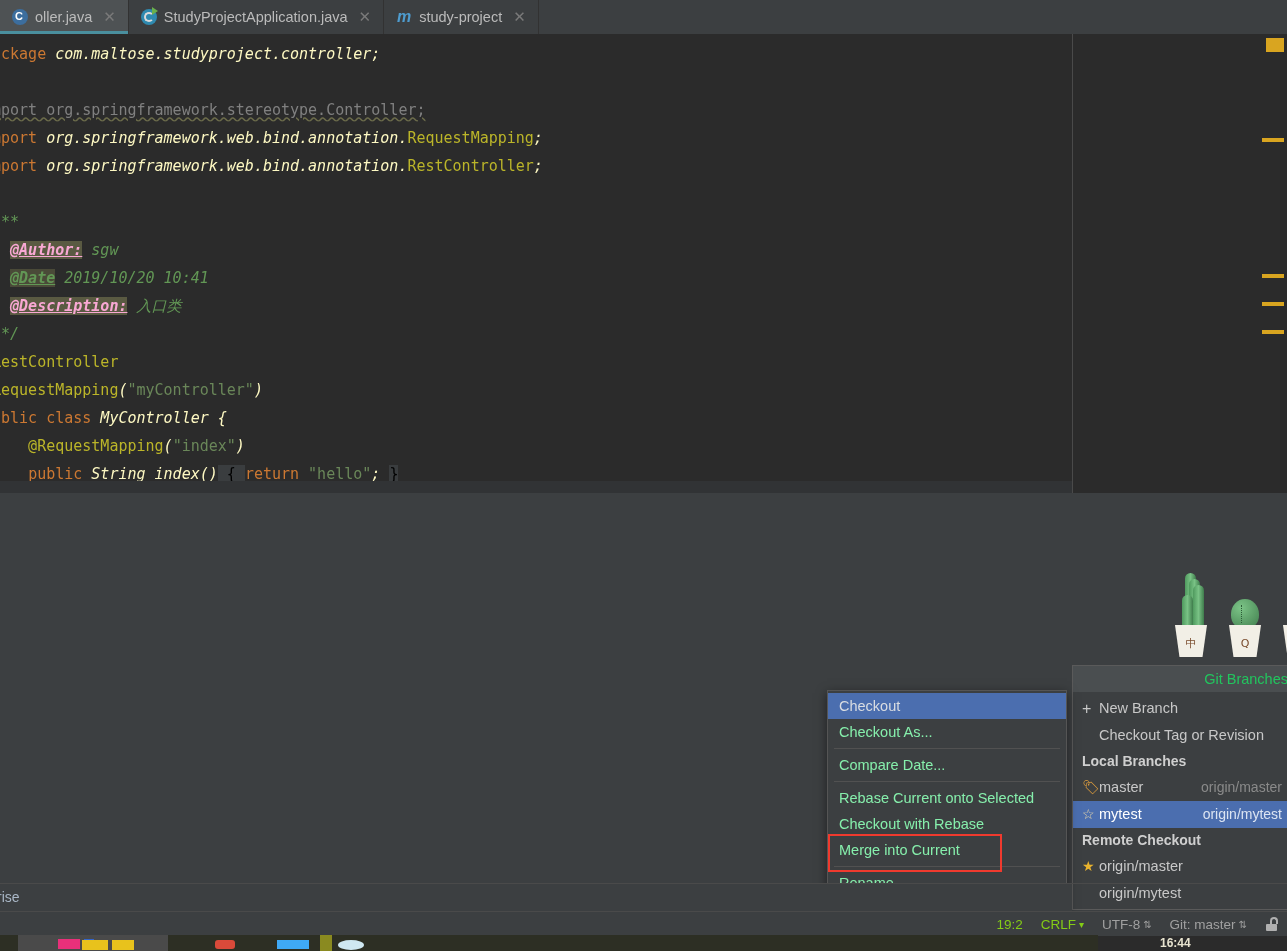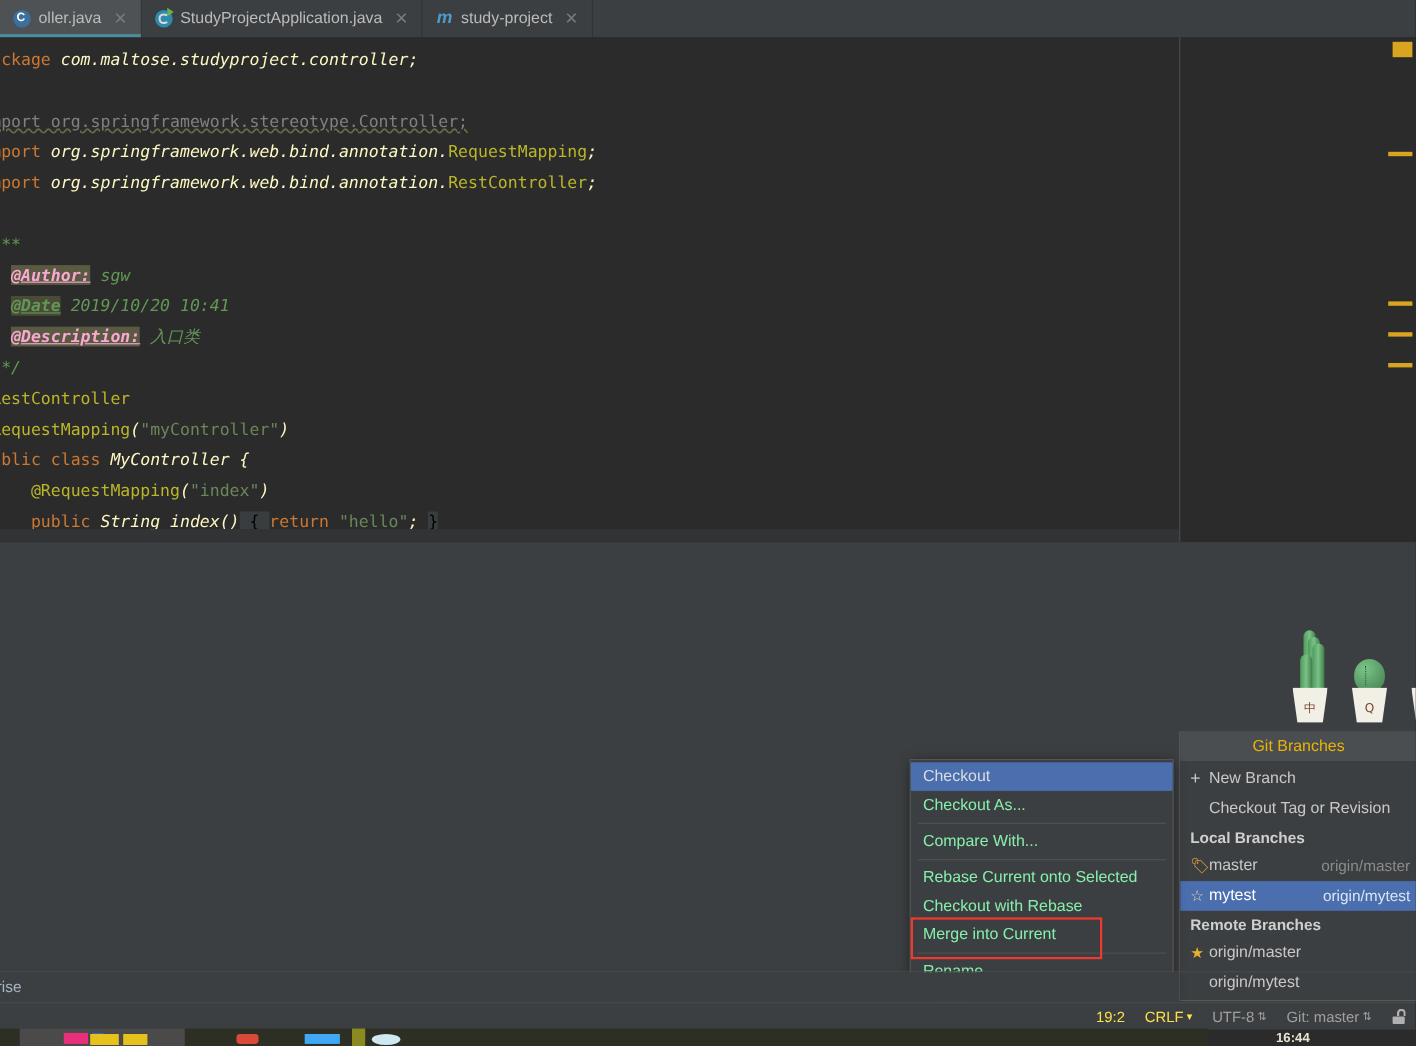--- a/index.html
+++ b/index.html
@@ -66,38 +66,38 @@
   
   .ctxmenu{position:absolute;left:827px;top:690px;width:238px;background:#3c3f41;
      border:1px solid #555;box-shadow:0 3px 10px rgba(0,0,0,.5);padding:2px 0;}
   .mi{height:26px;line-height:26px;padding-left:11px;font-size:14.5px;color:#86efac;white-space:nowrap;}
   .mi.sel{background:#4b6eaf;color:#d9dde2;}
   .msep{height:1px;background:#515151;margin:3px 6px;}
   .redbox{position:absolute;left:828px;top:834px;width:170px;height:34px;border:2px solid #f03a2e;pointer-events:none;}
 
   
   .gitpop{position:absolute;left:1072px;top:665px;width:215px;background:#3c3f41;border:1px solid #5a5a5a;}
-  .gp-title{height:26px;line-height:26px;text-align:center;font-size:14.5px;color:#eab308;background:#4a4e50;}
+  .gp-title{height:26px;line-height:26px;text-align:right;font-size:14.5px;color:#22c55e;background:#4a4e50;}
   .gp-body{background:#3c3f41;padding:3px 0 2px 0;}
   .gp-row{height:27px;line-height:27px;font-size:14.5px;color:#c8c8c8;padding-left:9px;display:flex;align-items:center;white-space:nowrap;}
   .gp-row.sel{background:#4b6eaf;color:#ffffff;}
   .gp-hdr{height:25px;line-height:25px;font-size:14px;font-weight:bold;color:#cfcfcf;padding-left:9px;}
   .gp-row .ico{width:17px;flex:none;display:inline-block;text-align:left;}
   .gp-track{margin-left:auto;padding-right:6px;color:#8a8a8a;font-size:14px;}
   .gp-row.sel .gp-track{color:#dbe4f2;}
   .plus{color:#c8c8c8;font-size:16px;}
   .tagico{color:#e8a33d;font-size:14px;}
   .starfull{color:#e8b22e;font-size:14px;}
   .staropen{color:#e8d7a8;font-size:14px;}
 
   
   .statusbar{position:absolute;left:0;top:911px;width:1287px;height:24px;background:#3c3f41;border-top:1px solid #4a4a4a;
      display:flex;align-items:center;justify-content:flex-end;font-size:13.5px;color:#a0a0a0;}
   .sb-item{padding:0 9px;display:flex;align-items:center;gap:3px;white-space:nowrap;}
-  .sb-dim{color:#fde047;}
+  .sb-dim{color:#84cc16;}
   .arrows{font-size:10px;line-height:9px;display:inline-block;}
   .lockico{width:13px;height:14px;position:relative;display:inline-block;}
   .lockico i{position:absolute;bottom:0;left:1px;width:11px;height:7px;background:#b0b0b0;border-radius:1px;}
   .lockico b{position:absolute;top:0;left:5px;width:8px;height:7px;border:2px solid #b0b0b0;border-bottom:none;
       border-radius:4px 4px 0 0;box-sizing:border-box;}
 
   .leftstatus{position:absolute;left:0;top:884px;width:1072px;height:27px;background:#3c3f41;
      font-size:14px;color:#a9b7c6;line-height:27px;padding-left:0;}
   .leftstatus span{margin-left:-3px;}
   .hdivider{position:absolute;left:0;top:883px;width:1287px;height:1px;background:#4a4a4a;}
@@ -190,37 +190,37 @@
       <div class="gp-row">
         <span class="ico tagico">🏷</span>
         <span>master</span>
         <span class="gp-track">origin/master</span>
       </div>
       <div class="gp-row sel">
         <span class="ico staropen">☆</span>
         <span>mytest</span>
         <span class="gp-track">origin/mytest</span>
       </div>
-      <div class="gp-hdr">Remote Branches</div>
+      <div class="gp-hdr">Remote Checkout</div>
       <div class="gp-row">
         <span class="ico starfull">★</span>
         <span>origin/master</span>
       </div>
       <div class="gp-row">
         <span class="ico"></span>
         <span>origin/mytest</span>
       </div>
     </div>
   </div>
 
   <div class="ctxmenu" id="ctxmenu">
       <div class="mi sel">Checkout</div>
       <div class="mi">Checkout As...</div>
       <div class="msep"></div>
-      <div class="mi">Compare With...</div>
+      <div class="mi">Compare Date...</div>
       <div class="msep"></div>
       <div class="mi">Rebase Current onto Selected</div>
       <div class="mi">Checkout with Rebase</div>
       <div class="mi">Merge into Current</div>
       <div class="msep"></div>
       <div class="mi">Rename...</div>
       <div class="mi">Delete</div>
     </div>
   <div class="redbox"></div>
 

